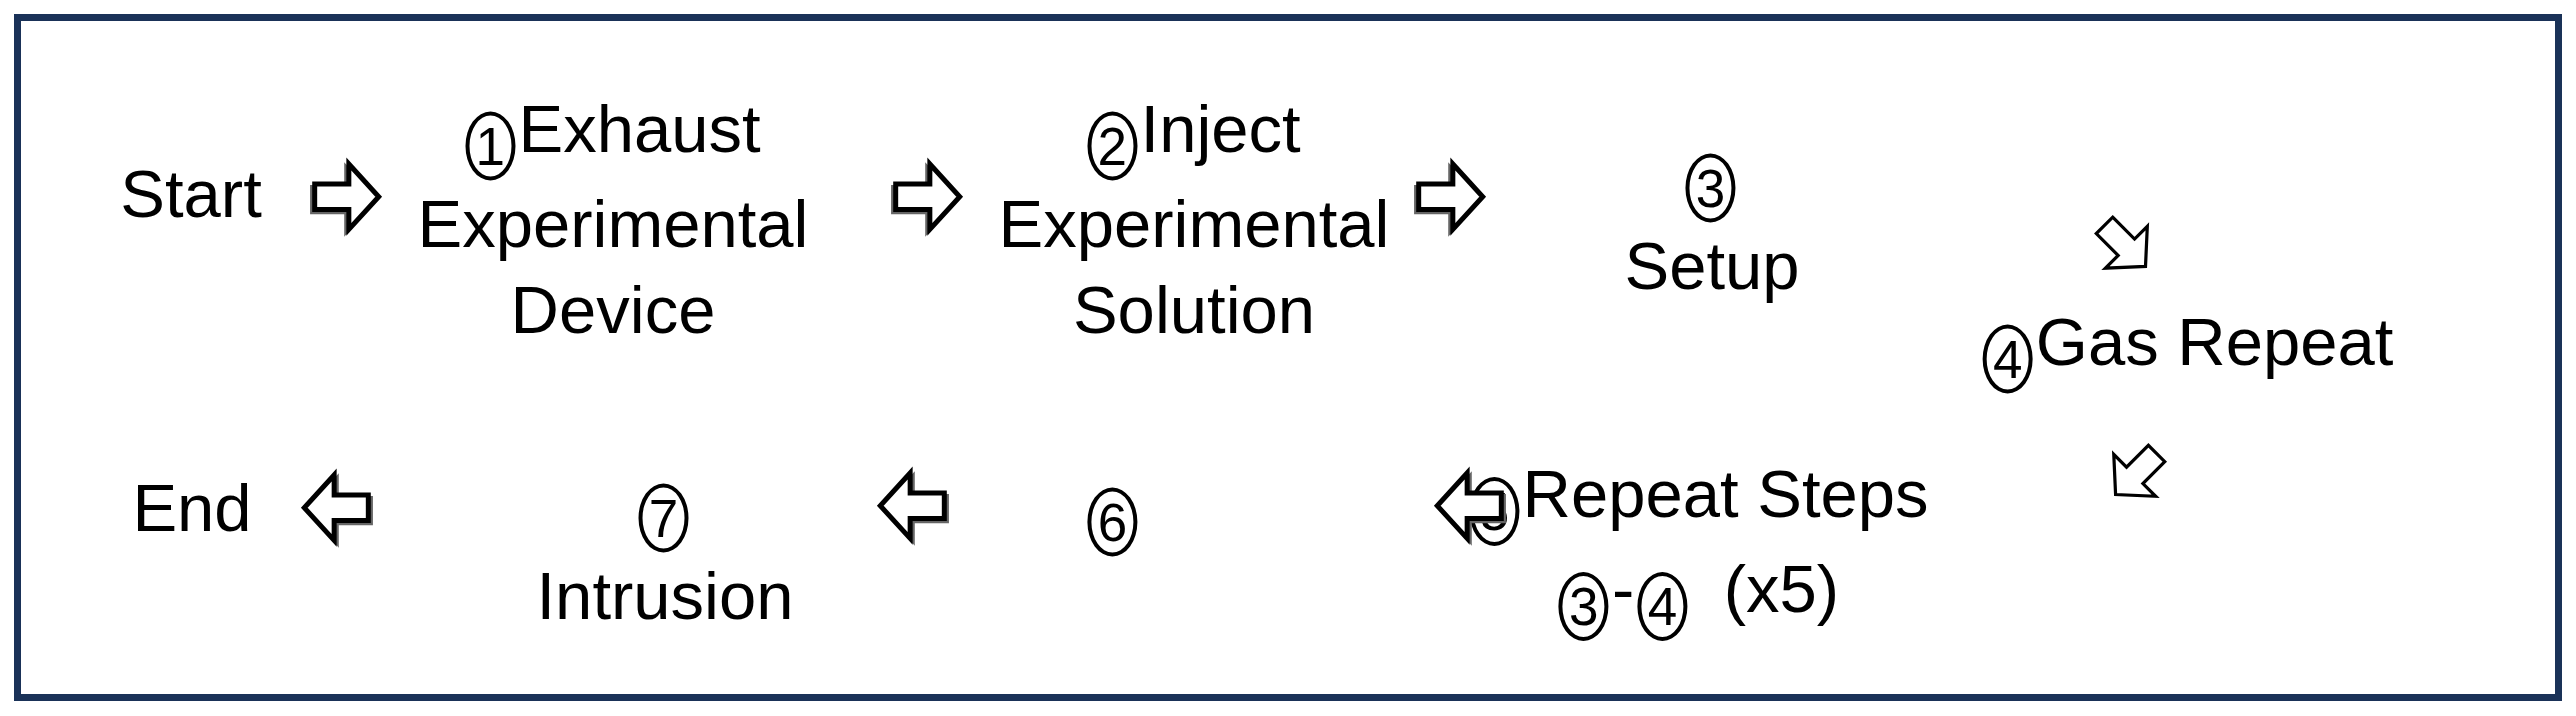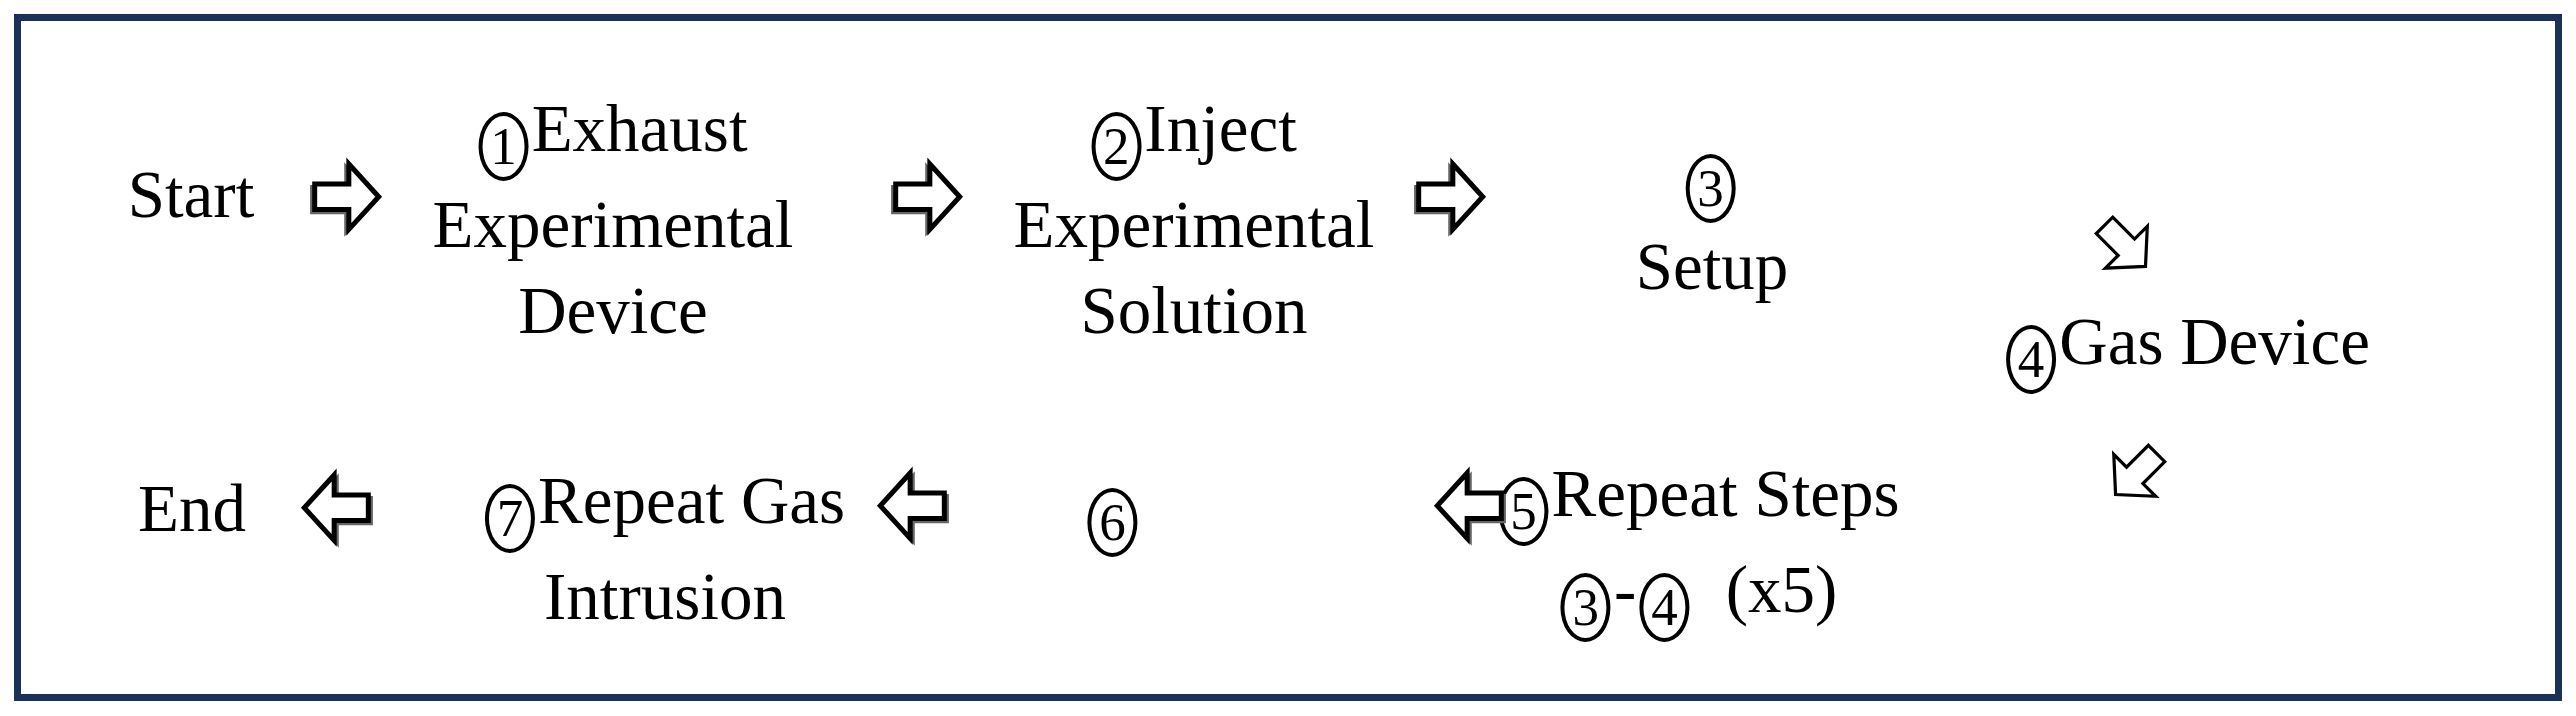--- a/index.html
+++ b/index.html
@@ -1,18 +1,18 @@
 <!DOCTYPE html>
 <html style="font-size:13px"><head>
 <meta charset="utf-8">
 <style>
   html,body { margin:0; padding:0; background:#ffffff; }
   #canvas {
     position:relative; width:2576px; height:716px; background:#ffffff;
-    font-family:Liberation Serif, serif; color:#000;
+    font-family:Liberation Sans, sans-serif; color:#000;
     overflow:hidden;
     border-radius:23px;
   }
   #frame {
     position:absolute; left:13.6px; top:13.6px; right:14.4px; bottom:15px;
     border:7.2px solid #1a3258;
   }
   .abs { position:absolute; transform:translate(-50%,-50%); }
   .label, .block { font-size:67px; line-height:86px; white-space:nowrap; text-align:center; }
   .cnum {
@@ -78,21 +78,21 @@
   </div>
 
   <svg class="barrow thin a45" style="position:absolute; left:2125px; top:245px;" width="67" height="75" viewBox="0 0 104 114">
     <path class="sh" transform="translate(-4,4)" d="M8 40 H56 V12 L98 58 L56 104 V76 H8 Z"></path>
     <path class="main" d="M8 40 H56 V12 L98 58 L56 104 V76 H8 Z"></path>
   </svg>
 
   <div class="abs block" style="left:2188px; top:346px;">
     <div><span class="cnum">
           <span>4</span>
-        </span><span>Gas Device</span></div>
+        </span><span>Gas Repeat</span></div>
   </div>
 
   <svg class="barrow thin a135" style="position:absolute; left:2137px; top:474px;" width="67" height="75" viewBox="0 0 104 114">
     <path class="sh" transform="translate(-4,4)" d="M8 40 H56 V12 L98 58 L56 104 V76 H8 Z"></path>
     <path class="main" d="M8 40 H56 V12 L98 58 L56 104 V76 H8 Z"></path>
   </svg>
 
   <div class="abs block" style="left:1699px; top:546px;">
     <div><span class="cnum">
           <span>5</span>
@@ -118,21 +118,21 @@
   </div>
 
   <svg class="barrow aL" style="position:absolute; left:913px; top:505px;" width="74" height="82" viewBox="0 0 104 114">
     <path class="sh" transform="translate(-4,4)" d="M8 40 H56 V12 L98 58 L56 104 V76 H8 Z"></path>
     <path class="main" d="M8 40 H56 V12 L98 58 L56 104 V76 H8 Z"></path>
   </svg>
 
   <div class="abs block" style="left:665px; top:548px;">
     <div><span class="cnum">
           <span>7</span>
-        </span><span>Repeat Gas</span></div>
+        </span></div>
     <div>Intrusion</div>
   </div>
 
   <svg class="barrow aL" style="position:absolute; left:337px; top:507px;" width="74" height="82" viewBox="0 0 104 114">
     <path class="sh" transform="translate(-4,4)" d="M8 40 H56 V12 L98 58 L56 104 V76 H8 Z"></path>
     <path class="main" d="M8 40 H56 V12 L98 58 L56 104 V76 H8 Z"></path>
   </svg>
 
   <div class="abs label" style="left:192px; top:508px;">End</div>
 </div>

